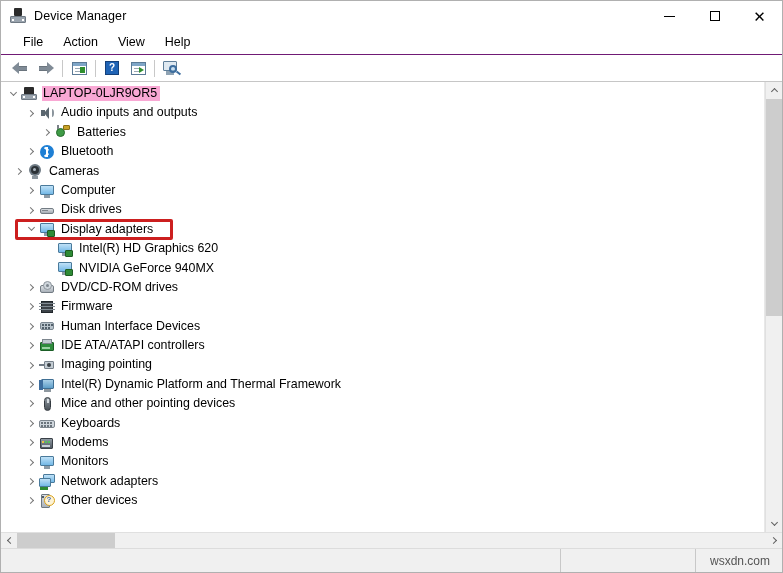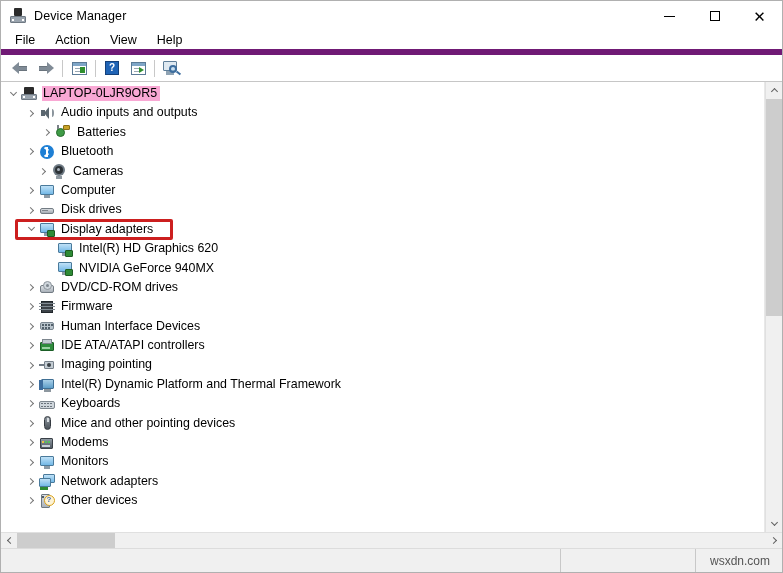--- a/index.html
+++ b/index.html
@@ -60,22 +60,22 @@
   }
   .min-glyph { width: 11px; height: 1px; background: #000; }
   .max-glyph { width: 10px; height: 10px; border: 1px solid #000; }
   .close-glyph { font-size: 15px; line-height: 1; font-family: "Liberation Sans", sans-serif; }
 
   
   .menubar {
     height: 24px; flex: 0 0 24px;
     background: #ffffff;
     display: flex; align-items: center;
-    padding-left: 4px;
-    border-bottom: 6px solid #701a75;
+    padding-left: 12px;
+    border-bottom: 1px solid #701a75;
   }
   .menu-item {
     font-size: 12.5px; color: #000;
     padding: 3px 10px;
     line-height: 1;
   }
 
   
   .toolbar {
     height: 27px; flex: 0 0 27px;
@@ -400,21 +400,21 @@
             <i></i>
           </div>
           <div class="icon">
             <div style="position:absolute;left:1px;top:1px;width:14px;height:14px;background:#1e7fd4;border-radius:50%"></div>
             <div style="position:absolute;left:7px;top:3px;width:2px;height:10px;background:#fff"></div>
             <div style="position:absolute;left:5px;top:4px;width:5px;height:2px;background:#fff;transform:rotate(40deg)"></div>
             <div style="position:absolute;left:5px;top:10px;width:5px;height:2px;background:#fff;transform:rotate(-40deg)"></div>
           </div>
           <div class="row-label">Bluetooth</div>
         </div>
-        <div class="row" style="padding-left: 34px;">
+        <div class="row" style="padding-left: 10px;">
           <div class="chev collapsed">
             <i></i>
           </div>
           <div class="icon">
             <div style="position:absolute;left:2px;top:1px;width:12px;height:12px;background:#6e7a84;border-radius:50%"></div>
             <div style="position:absolute;left:4px;top:3px;width:8px;height:8px;background:#2c3237;border-radius:50%"></div>
             <div style="position:absolute;left:6px;top:5px;width:3px;height:3px;background:#aab4bd;border-radius:50%"></div>
             <div style="position:absolute;left:5px;top:13px;width:6px;height:3px;background:#8d979f"></div>
           </div>
           <div class="row-label">Cameras</div>
@@ -534,34 +534,34 @@
             <div style="position:absolute;left:0px;top:3px;width:4px;height:10px;background:#3d6d9e"></div>
             <div style="position:absolute;left:5px;top:12px;width:7px;height:3px;background:#8d979f"></div>
           </div>
           <div class="row-label">Intel(R) Dynamic Platform and Thermal Framework</div>
         </div>
         <div class="row" style="padding-left: 22px;">
           <div class="chev collapsed">
             <i></i>
           </div>
           <div class="icon">
+            <div style="position:absolute;left:5px;top:1px;width:7px;height:14px;background:linear-gradient(#8d969e,#4a5158);border:1px solid #343a40;border-radius:4px"></div>
+            <div style="position:absolute;left:8px;top:3px;width:1.5px;height:4px;background:#d7dce0"></div>
+          </div>
+          <div class="row-label">Mice and other pointing devices</div>
+        </div>
+        <div class="row" style="padding-left: 22px;">
+          <div class="chev collapsed">
+            <i></i>
+          </div>
+          <div class="icon">
             <div style="position:absolute;left:0px;top:5px;width:16px;height:8px;background:#cfd6dc;border:1px solid #7d868e;border-radius:2px"></div>
             <div style="position:absolute;left:2px;top:7px;width:1.5px;height:1.5px;background:#6b747c;box-shadow:3px 0 0 #6b747c,6px 0 0 #6b747c,9px 0 0 #6b747c,0 3px 0 #6b747c,3px 3px 0 #6b747c,6px 3px 0 #6b747c,9px 3px 0 #6b747c"></div>
           </div>
           <div class="row-label">Keyboards</div>
-        </div>
-        <div class="row" style="padding-left: 22px;">
-          <div class="chev collapsed">
-            <i></i>
-          </div>
-          <div class="icon">
-            <div style="position:absolute;left:5px;top:1px;width:7px;height:14px;background:linear-gradient(#8d969e,#4a5158);border:1px solid #343a40;border-radius:4px"></div>
-            <div style="position:absolute;left:8px;top:3px;width:1.5px;height:4px;background:#d7dce0"></div>
-          </div>
-          <div class="row-label">Mice and other pointing devices</div>
         </div>
         <div class="row" style="padding-left: 22px;">
           <div class="chev collapsed">
             <i></i>
           </div>
           <div class="icon">
             <div style="position:absolute;left:1px;top:3px;width:13px;height:11px;background:linear-gradient(#8f9aa3,#505861);border:1px solid #3a4047;border-radius:1px"></div>
             <div style="position:absolute;left:3px;top:6px;width:2px;height:2px;background:#e8c447;box-shadow:3px 0 0 #54c45a,6px 0 0 #54c45a"></div>
             <div style="position:absolute;left:3px;top:10px;width:8px;height:2px;background:#c9d1d8"></div>
           </div>

